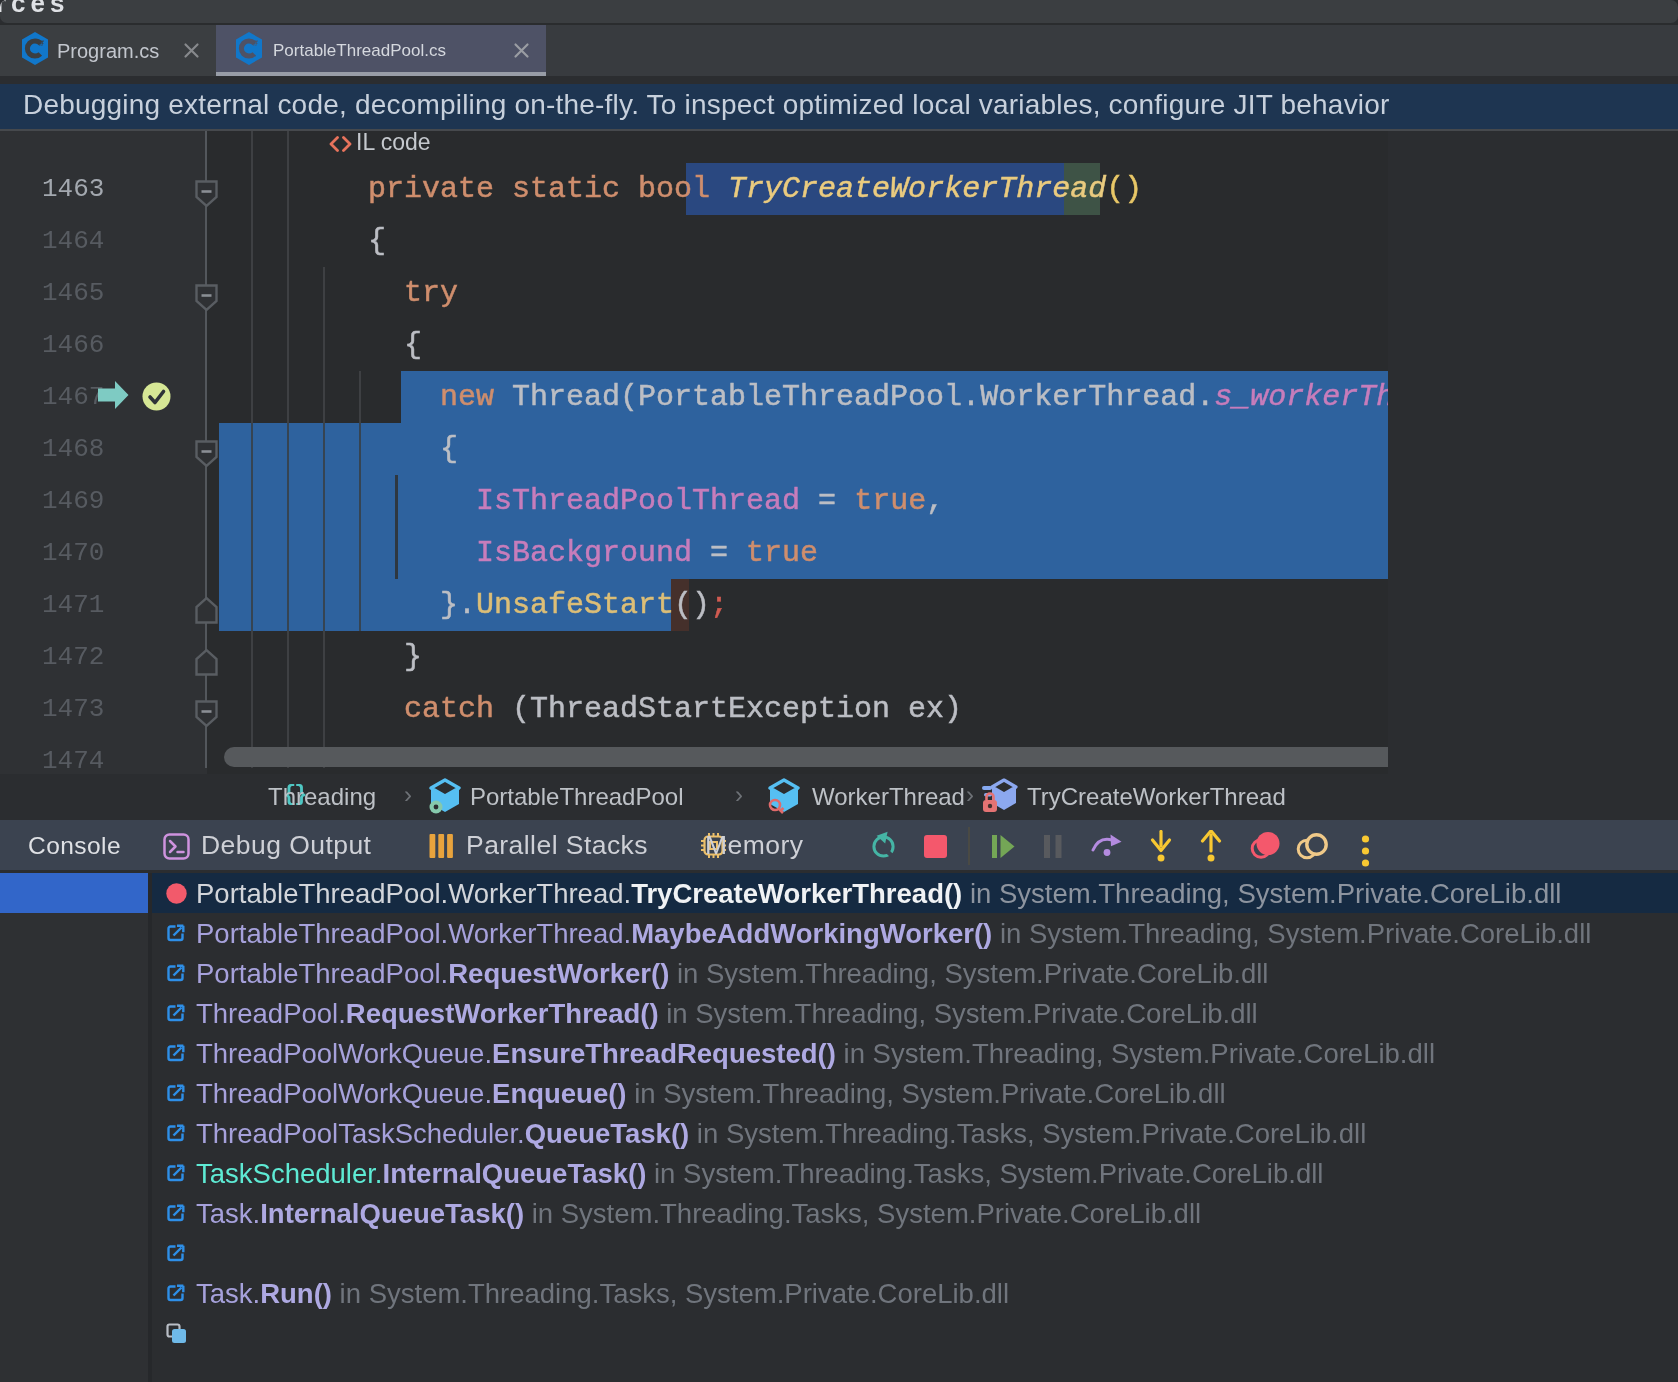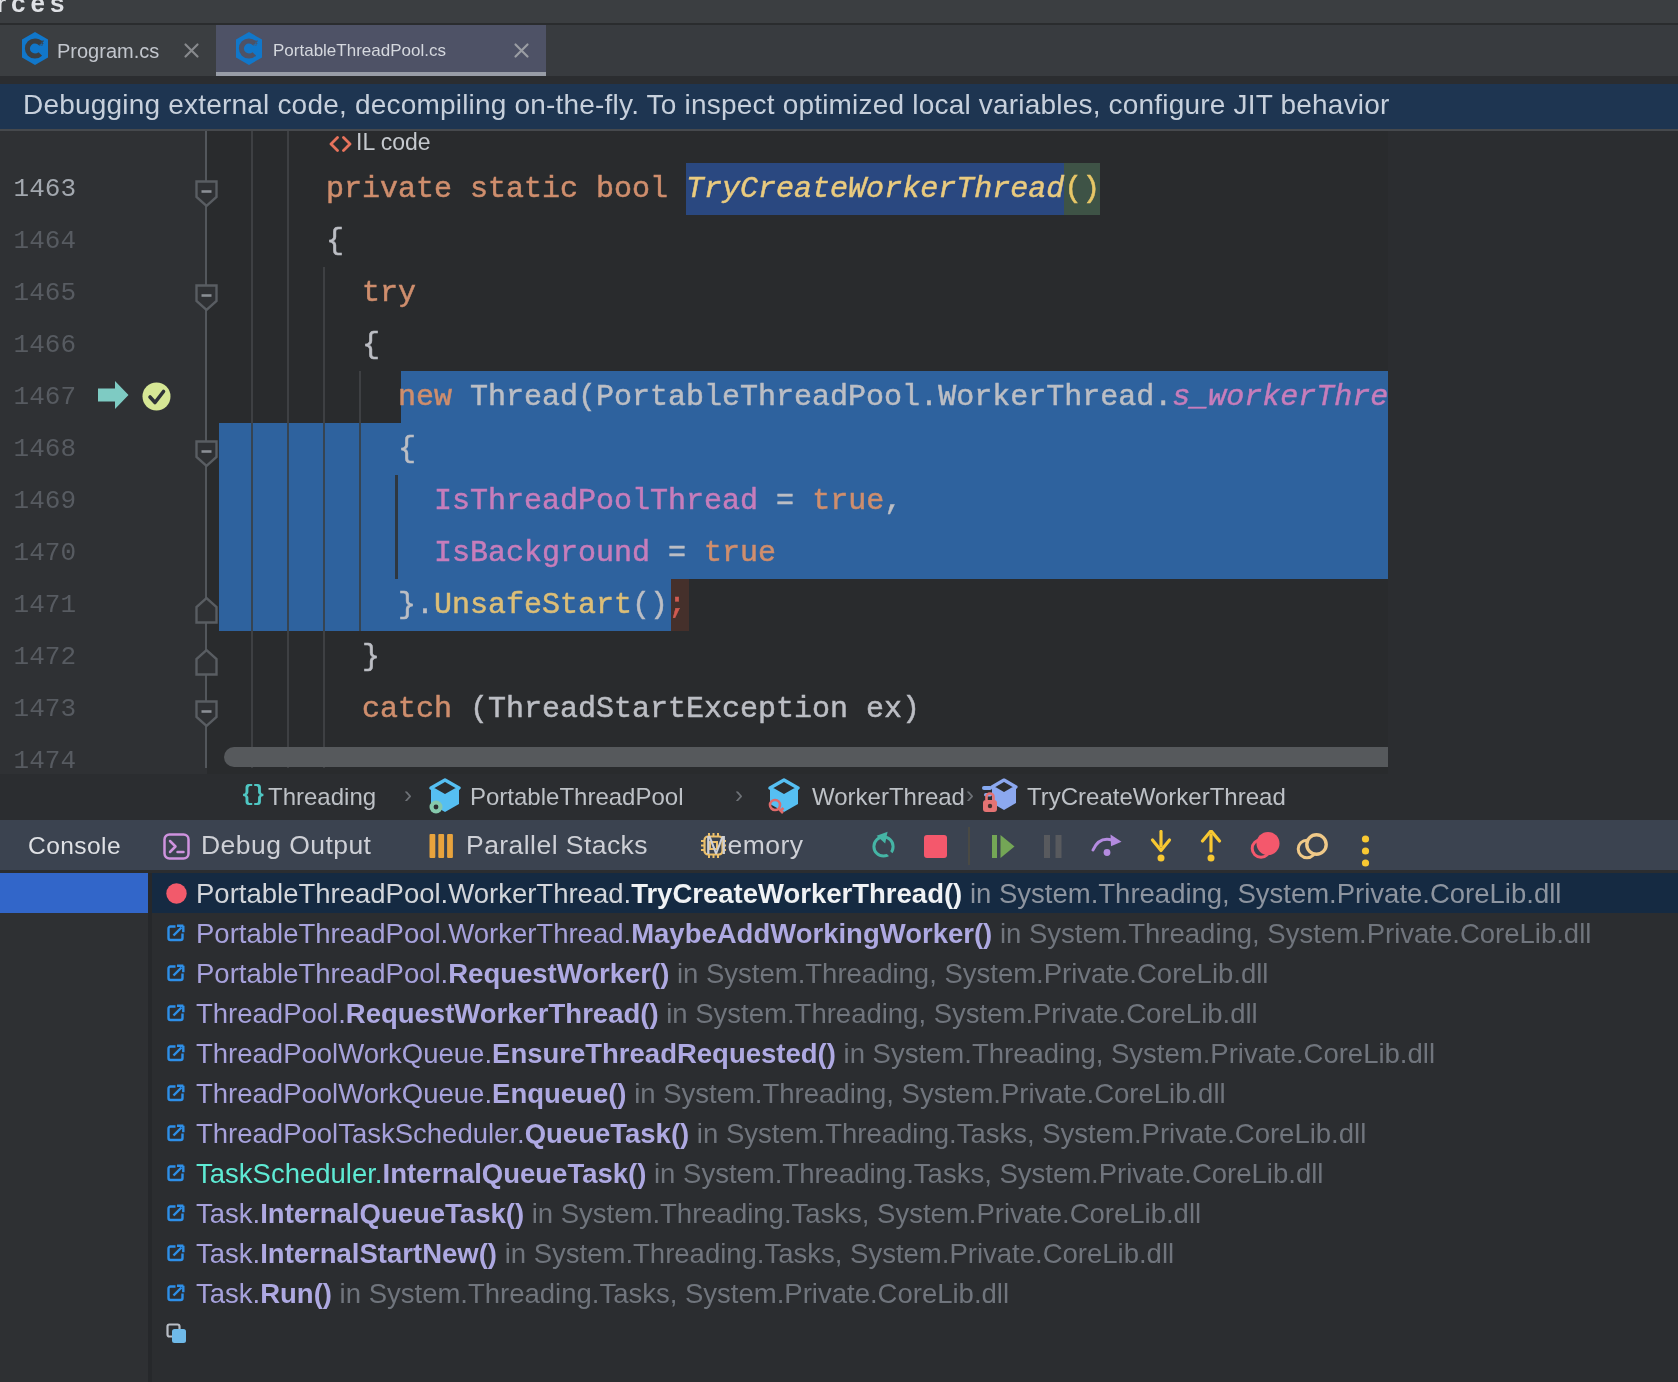--- a/index.html
+++ b/index.html
@@ -1,28 +1,28 @@
 <!DOCTYPE html>
 <html><head>
 <meta charset="utf-8">
 <style>
   * { margin:0; padding:0; box-sizing:border-box; }
   html,body { width:1678px; height:1382px; overflow:hidden; background:#2B2D30; }
   body { font-family:"Liberation Sans", sans-serif; position:relative; }
   .abs { position:absolute; }
-  .mono { font-family:"Liberation Mono", monospace; }
+  .mono { font-family:"Liberation Mono", monospace;padding-left:42px; }
   .kw { color:#CF8E6D; }
   .prop { color:#C77DBB; }
   .meth { color:#DCBE77; }
   .it { font-style:italic; }
 </style>
 </head>
 <body>
 
-<div class="abs" style="left:0;top:0;width:1678px;height:23px;background:#3B3E41;overflow:hidden;">
+<div class="abs" style="left:0;top:0;width:1678px;height:23px;background:#3B3E41;overflow:hidden;border-radius:7px;">
   <div class="abs" style="left:-4px;top:-12px;color:#DFE1E5;font-size:26px;font-weight:bold;letter-spacing:5px;">rces</div>
 </div>
 <div class="abs" style="left:0;top:23px;width:1678px;height:2px;background:#2A2C2E;"></div>
 
 <div class="abs" style="left:0;top:25px;width:1678px;height:51px;background:#383B3F;">
 
   <div class="abs" style="left:0;top:0;width:216px;height:51px;background:#3B3E41;"></div>
   <svg class="abs" style="left:20px;top:6px;" width="30" height="36" viewBox="0 0 30 36">
     <polygon points="15,1 28,8.5 28,26.5 15,34 2,26.5 2,8.5" fill="#1177CA"></polygon>
     <circle cx="15" cy="17.5" r="7.6" fill="none" stroke="#3B3E41" stroke-width="5" stroke-dasharray="36 12" stroke-dashoffset="-6"></circle>
@@ -292,21 +292,20 @@
       <path d="M9.5 3.5 H4.5 a2 2 0 0 0 -2 2 V15 a2 2 0 0 0 2 2 H14.5 a2 2 0 0 0 2 -2 V10.5" fill="none" stroke="#2E8FE8" stroke-width="2.4"></path>
       <path d="M7.5 12.5 L15.5 4.5" stroke="#2E8FE8" stroke-width="2.4"></path>
       <path d="M11 2.7 H17.4 M17.3 2.8 V9.2" fill="none" stroke="#2E8FE8" stroke-width="2.4"></path>
     </svg>
   <div class="abs" style="left:196px;top:320px;height:40px;line-height:41px;white-space:nowrap;"><span style="color:#A6A1DB;">Task.</span><span style="color:#AEA9E2;font-weight:bold;">InternalQueueTask()</span><span style="color:#70757D;"> in System.Threading.Tasks, System.Private.CoreLib.dll</span></div>
   <svg class="abs" style="left:166px;top:370px;" width="20" height="20" viewBox="0 0 20 20">
       <path d="M9.5 3.5 H4.5 a2 2 0 0 0 -2 2 V15 a2 2 0 0 0 2 2 H14.5 a2 2 0 0 0 2 -2 V10.5" fill="none" stroke="#2E8FE8" stroke-width="2.4"></path>
       <path d="M7.5 12.5 L15.5 4.5" stroke="#2E8FE8" stroke-width="2.4"></path>
       <path d="M11 2.7 H17.4 M17.3 2.8 V9.2" fill="none" stroke="#2E8FE8" stroke-width="2.4"></path>
     </svg>
-  <div class="abs" style="left:196px;top:360px;height:40px;line-height:41px;white-space:nowrap;"><span style="color:#A6A1DB;">Task.</span><span style="color:#AEA9E2;font-weight:bold;">InternalStartNew()</span><span style="color:#70757D;"> in System.Threading.Tasks, System.Private.CoreLib.dll</span></div>
   <svg class="abs" style="left:166px;top:410px;" width="20" height="20" viewBox="0 0 20 20">
       <path d="M9.5 3.5 H4.5 a2 2 0 0 0 -2 2 V15 a2 2 0 0 0 2 2 H14.5 a2 2 0 0 0 2 -2 V10.5" fill="none" stroke="#2E8FE8" stroke-width="2.4"></path>
       <path d="M7.5 12.5 L15.5 4.5" stroke="#2E8FE8" stroke-width="2.4"></path>
       <path d="M11 2.7 H17.4 M17.3 2.8 V9.2" fill="none" stroke="#2E8FE8" stroke-width="2.4"></path>
     </svg>
   <div class="abs" style="left:196px;top:400px;height:40px;line-height:41px;white-space:nowrap;"><span style="color:#A6A1DB;">Task.</span><span style="color:#AEA9E2;font-weight:bold;">Run()</span><span style="color:#70757D;"> in System.Threading.Tasks, System.Private.CoreLib.dll</span></div>
   <svg class="abs" style="left:166px;top:450px;" width="21" height="21" viewBox="0 0 21 21">
       <rect x="1.5" y="1.5" width="12" height="12" rx="2" fill="none" stroke="#B9BEC6" stroke-width="2.2"></rect>
       <rect x="6" y="6" width="14" height="14" rx="2.5" fill="#6FB9E8"></rect>
     </svg>

